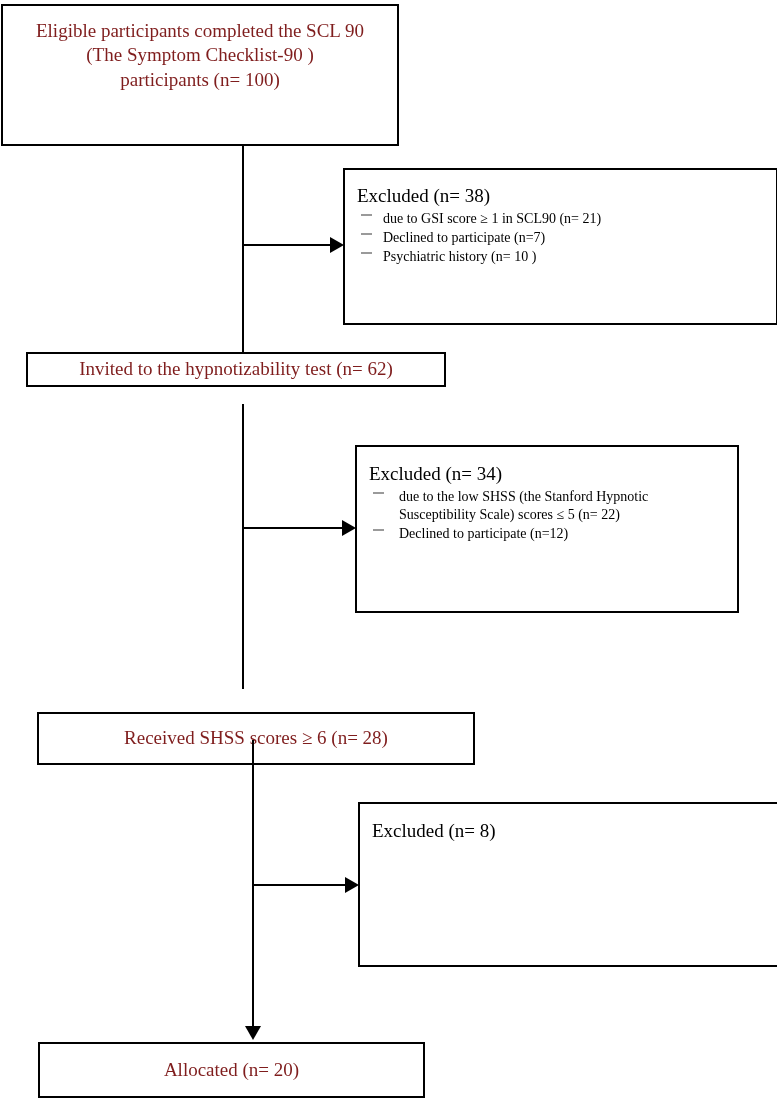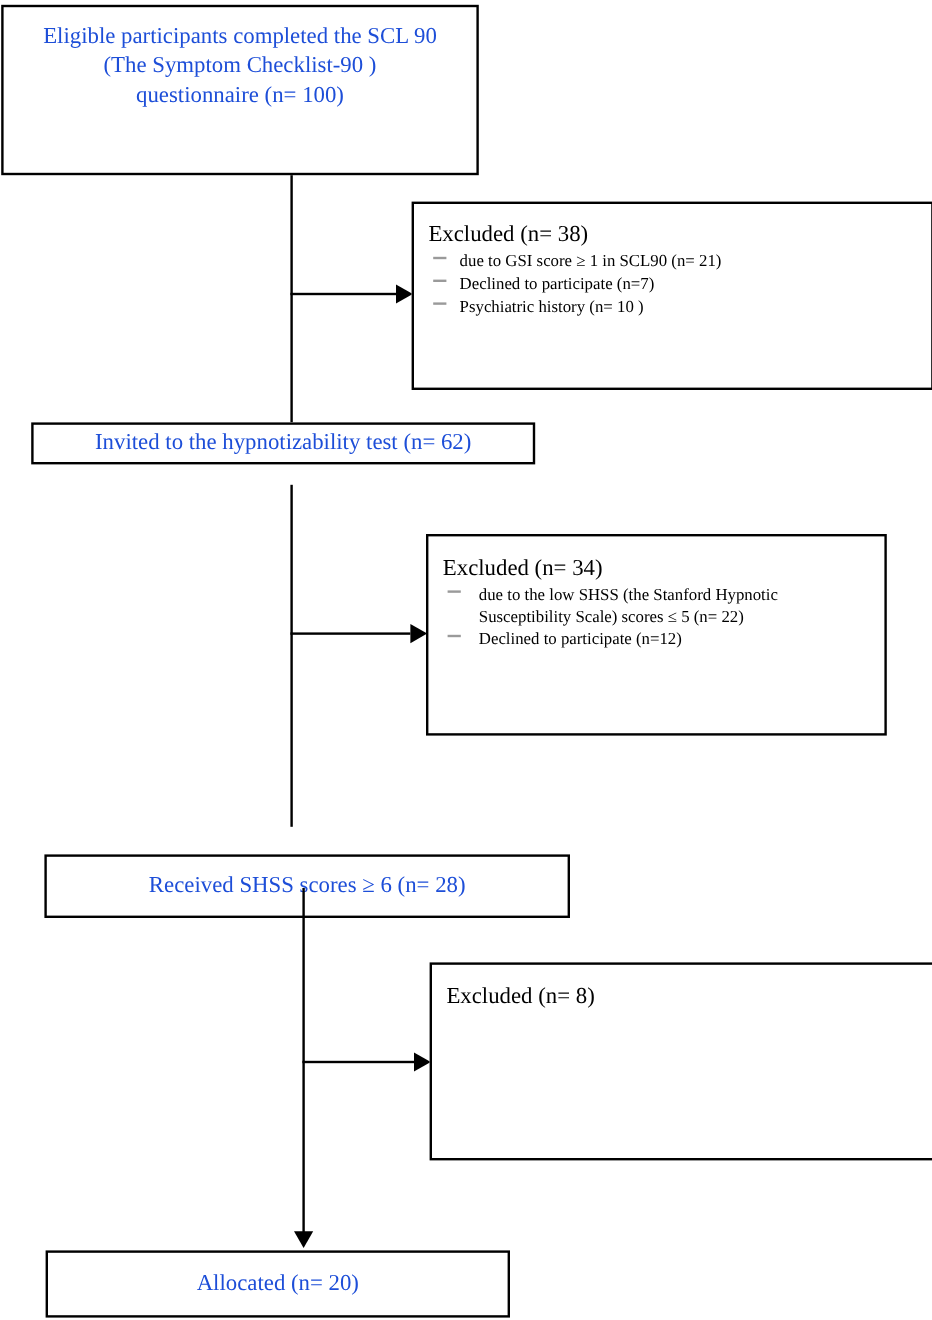--- a/index.html
+++ b/index.html
@@ -20,21 +20,21 @@
   
   .box {
     position: absolute;
     box-sizing: border-box;
     border: 2px solid #000000;
     background: #ffffff;
   }
   .box-text {
     font-size: 19px;
     line-height: 1.28;
-    color: #1d4ed8;
+    color: #7f1d1d;
   }
 
   
   .box.center .box-text {
     text-align: center;
   }
 
   
   .excl-title {
     font-size: 19px;
@@ -99,21 +99,21 @@
 </style>
 </head>
 <body>
 
 <div id="flow-root">
 
   <div class="box center" style="left:1px; top:4px; width:398px; height:142px; display:flex; align-items:flex-start; justify-content:center; padding-top:13px;">
     <div class="box-text">
       <div>Eligible participants completed the SCL 90</div>
       <div>(The Symptom Checklist-90 )</div>
-      <div>questionnaire (n= 100)</div>
+      <div>participants (n= 100)</div>
     </div>
   </div>
 
   <div class="vline" style="left:242px; top:146px; height:206px;"></div>
 
   <div class="hline" style="left:242px; top:244px; width:88px;"></div>
   <div class="arrow-right" style="left:330px; top:237px;"></div>
 
   <div class="box left" style="left:343px; top:168px; width:435px; height:157px; padding:14px 10px 0 12px;">
     <div class="excl-title">Excluded (n= 38)</div>

